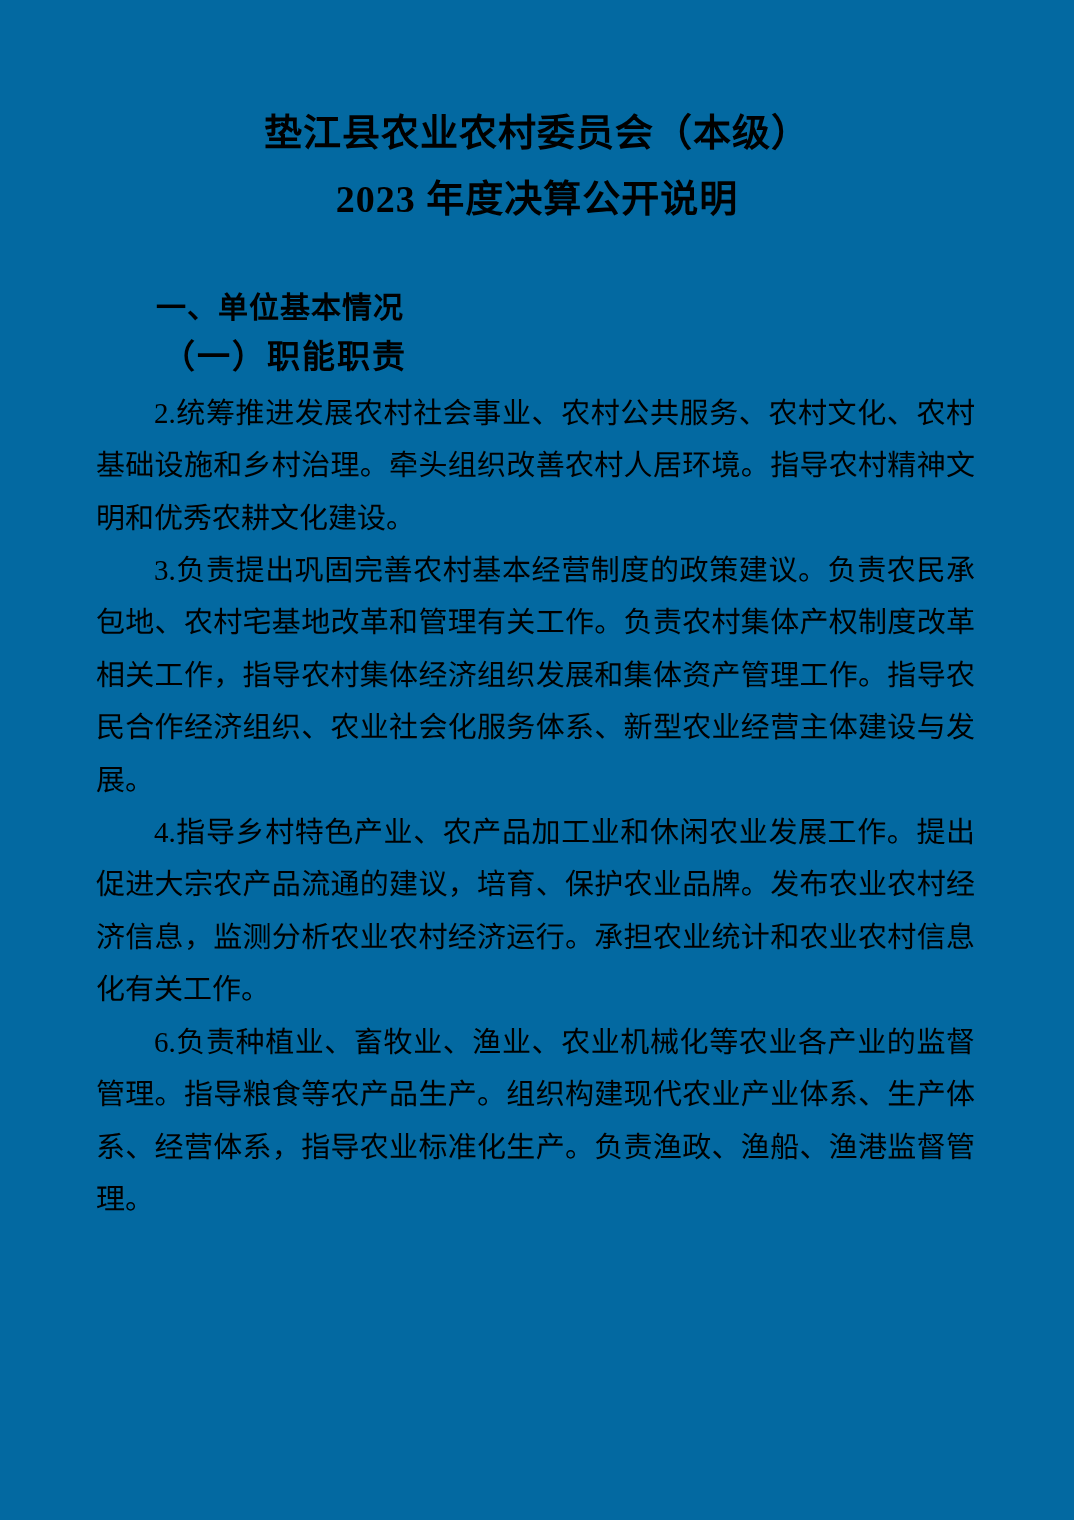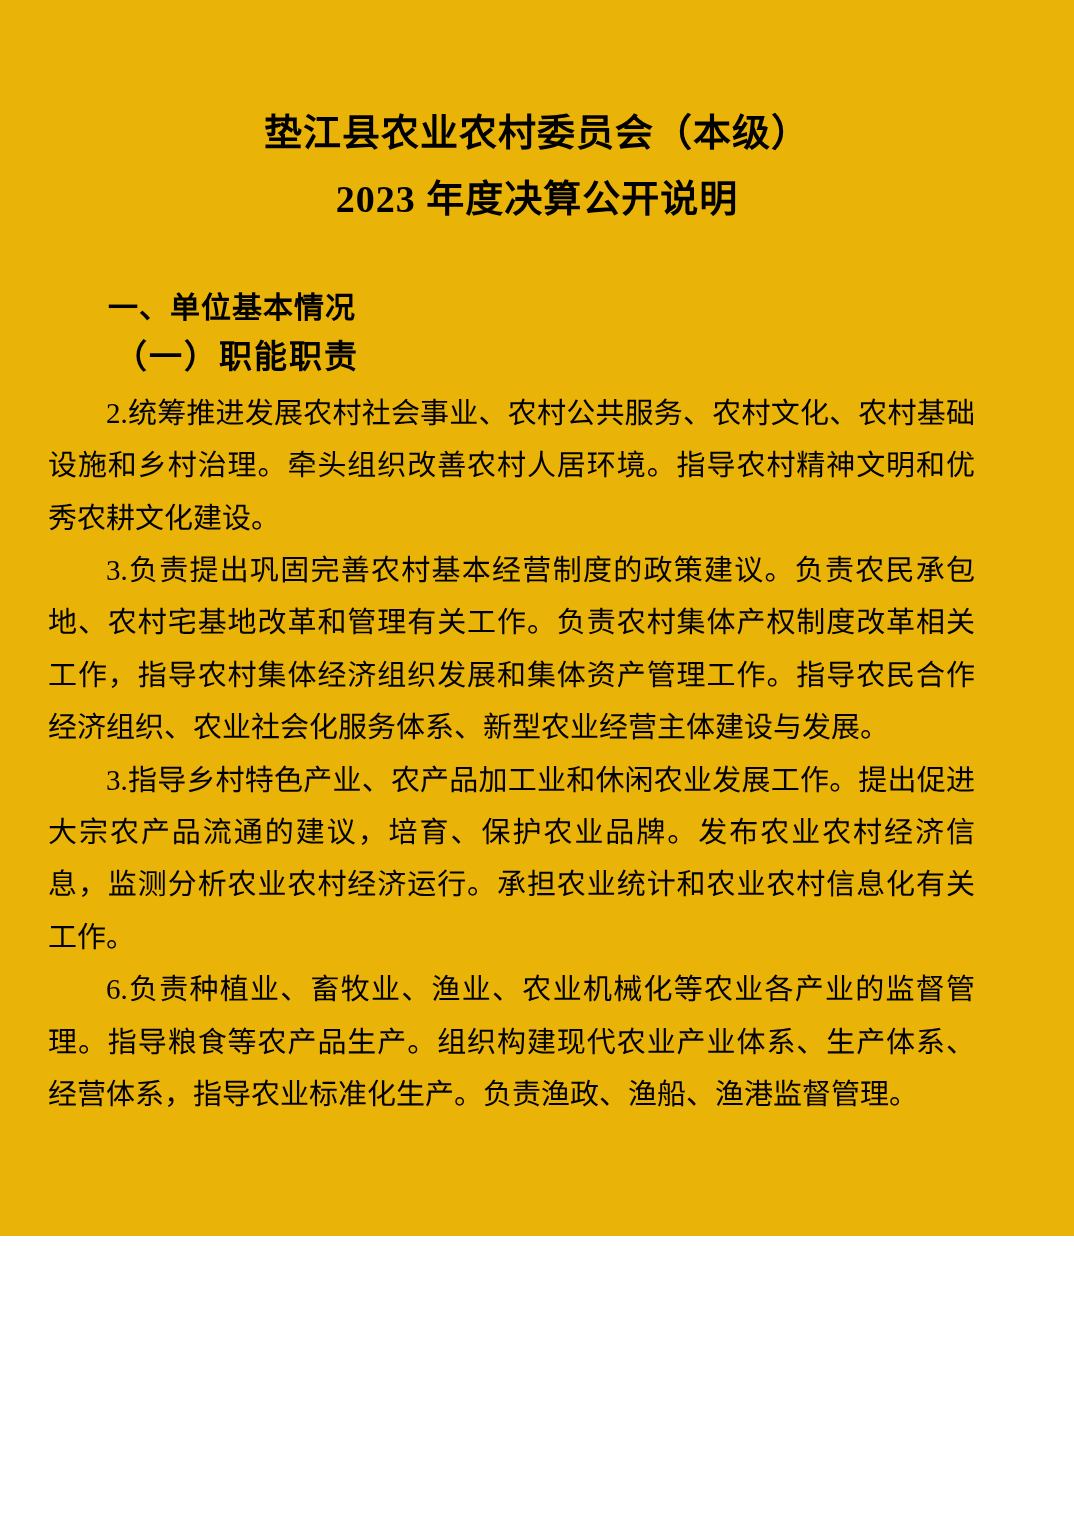--- a/index.html
+++ b/index.html
@@ -3,43 +3,44 @@
 <meta charset="utf-8">
 <style>
   html, body {
     margin: 0;
     padding: 0;
     background: #ffffff;
   }
   .page {
     position: relative;
     width: 1074px;
-    height: 1236px;
+    height: 1520px;
     margin: 0 auto;
-    background: #eab308;
+    background: #0369a1;
     color: #000000;
     overflow: hidden;
     box-sizing: border-box;
   }
   .title-block {
     padding-top: 100px;
     text-align: center;
     font-family: "Liberation Serif", "DejaVu Serif", serif;
     font-weight: 700;
     font-size: 38px;
     line-height: 66px;
     letter-spacing: 1px;
   }
   .content {
     margin-top: 50px;
     padding-left: 48px;
     padding-right: 99px;
     font-family: "Liberation Serif", "DejaVu Serif", serif;
     font-size: 29px;
     line-height: 52.4px;
+    margin-left: 48px;
   }
   .heading-hei {
     margin: 0;
     font-family: "Liberation Sans", "DejaVu Sans", sans-serif;
     font-weight: 700;
     font-size: 30px;
     line-height: 52.4px;
     text-indent: 2em;
     letter-spacing: 1px;
   }
@@ -76,19 +77,19 @@
 
     <h2 class="heading-hei">一、单位基本情况</h2>
 
     <h3 class="heading-kai">（一）职能职责</h3>
 
 
     <p class="para">2.统筹推进发展农村社会事业、农村公共服务、农村文化、农村基础设施和乡村治理。牵头组织改善农村人居环境。指导农村精神文明和优秀农耕文化建设。</p>
 
     <p class="para">3.负责提出巩固完善农村基本经营制度的政策建议。负责农民承包地、农村宅基地改革和管理有关工作。负责农村集体产权制度改革相关工作，指导农村集体经济组织发展和集体资产管理工作。指导农民合作经济组织、农业社会化服务体系、新型农业经营主体建设与发展。</p>
 
-    <p class="para">3.指导乡村特色产业、农产品加工业和休闲农业发展工作。提出促进大宗农产品流通的建议，培育、保护农业品牌。发布农业农村经济信息，监测分析农业农村经济运行。承担农业统计和农业农村信息化有关工作。</p>
+    <p class="para">4.指导乡村特色产业、农产品加工业和休闲农业发展工作。提出促进大宗农产品流通的建议，培育、保护农业品牌。发布农业农村经济信息，监测分析农业农村经济运行。承担农业统计和农业农村信息化有关工作。</p>
 
     <p class="para">6.负责种植业、畜牧业、渔业、农业机械化等农业各产业的监督管理。指导粮食等农产品生产。组织构建现代农业产业体系、生产体系、经营体系，指导农业标准化生产。负责渔政、渔船、渔港监督管理。</p>
 
   </div>
 
 </div>
 
 </body></html>

